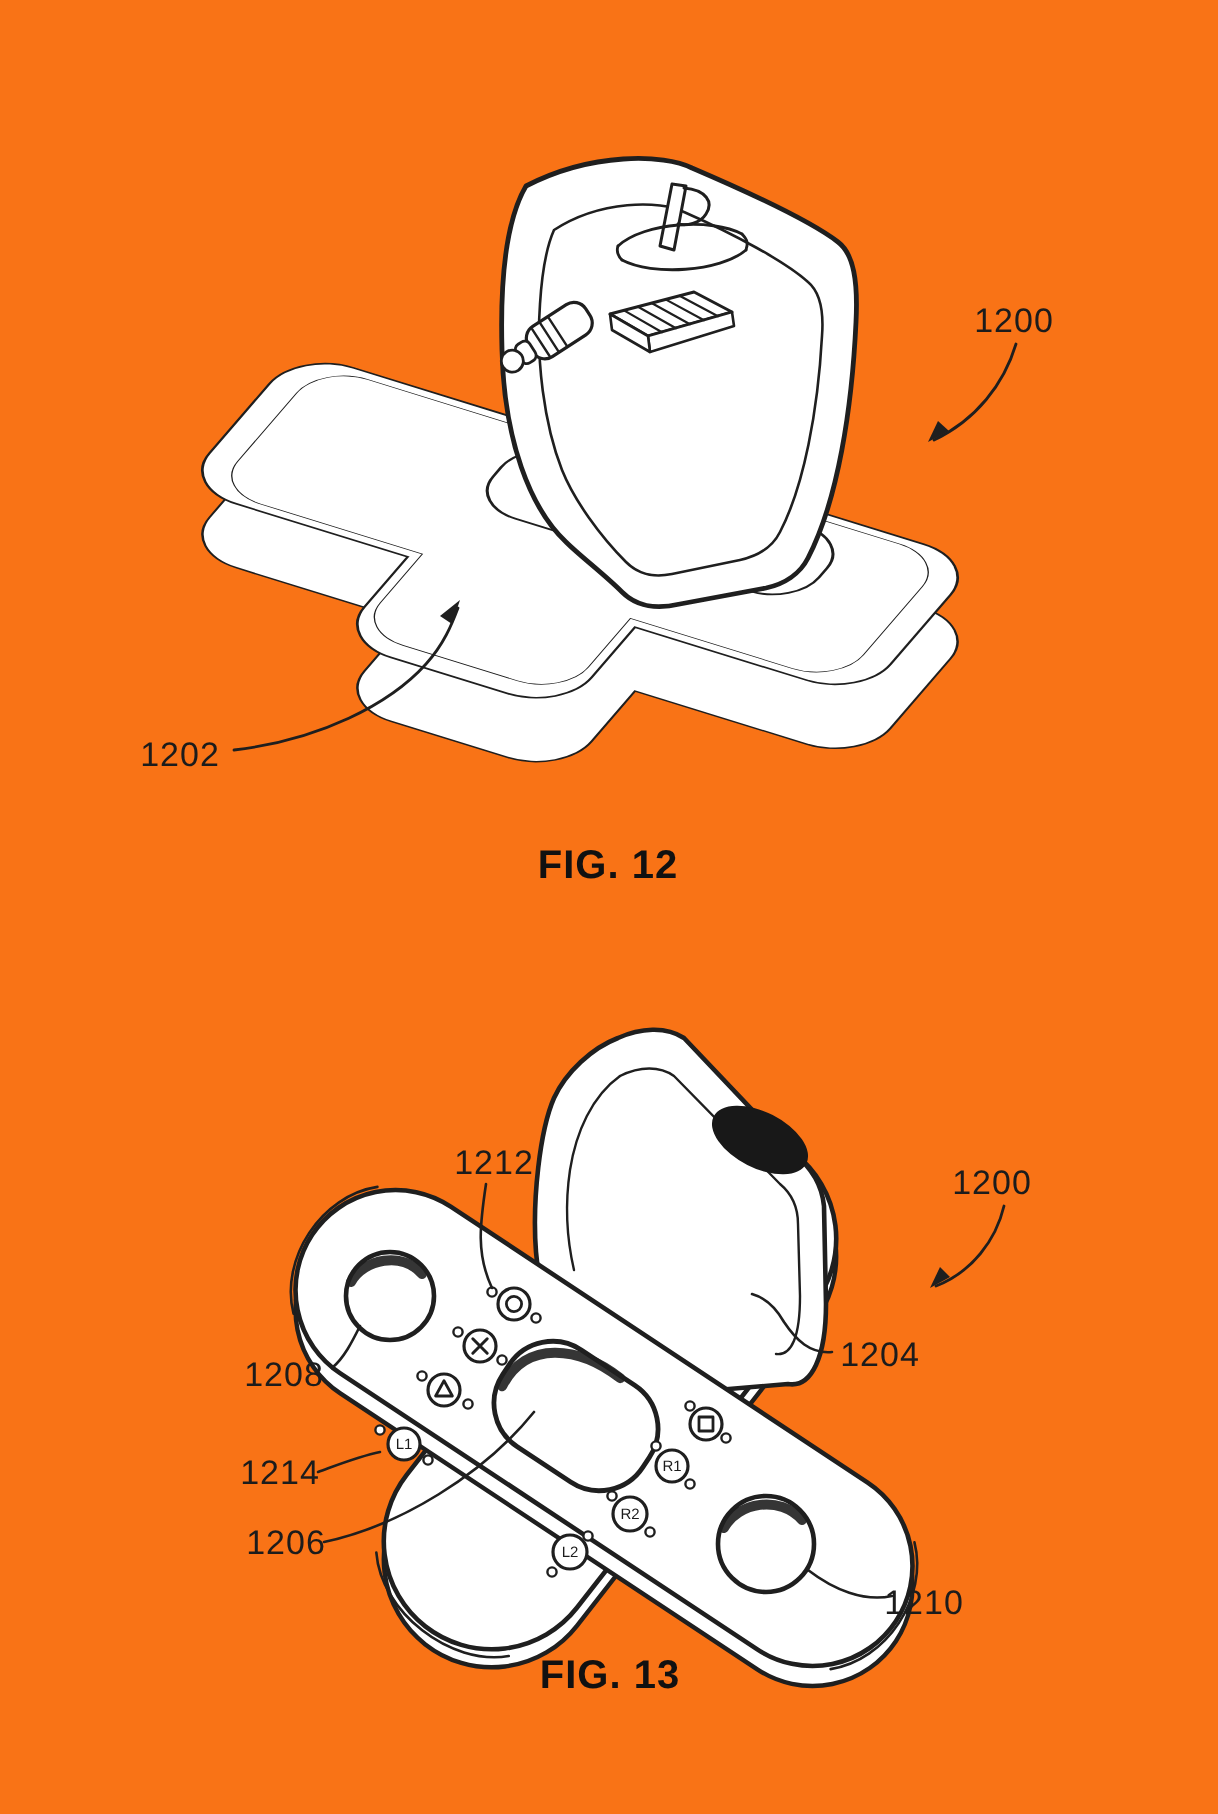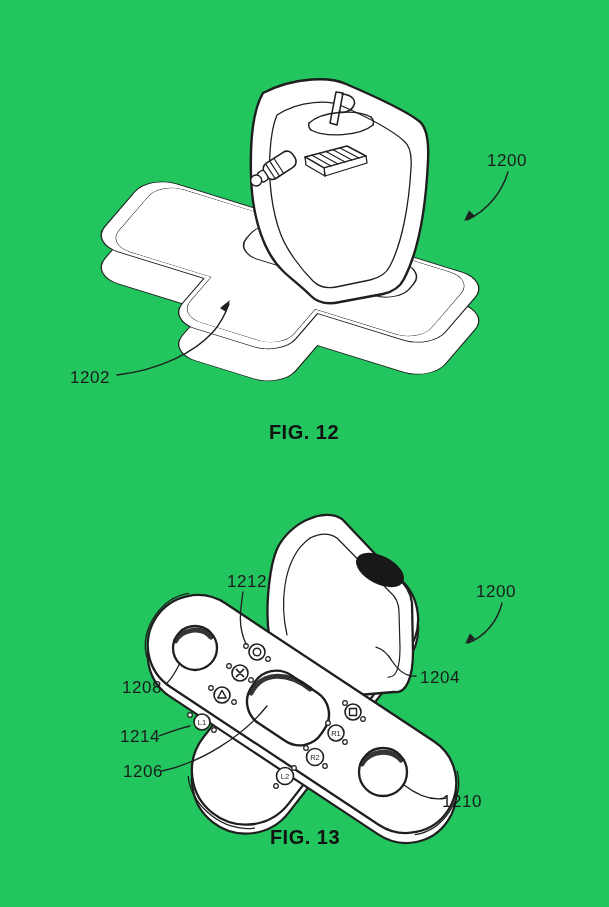--- a/index.html
+++ b/index.html
@@ -1,17 +1,17 @@
 <!DOCTYPE html>
 <html><head>
 <meta charset="utf-8">
 <style>
   html,body{margin:0;padding:0;background:#f3f3f3;}
   .page{
-    width:609px;height:907px;margin:0 auto;background:#22c55e;
+    width:609px;height:907px;margin:0 auto;background:#f97316;
     position:relative;font-family:"Liberation Sans", sans-serif;
   }
   svg{display:block;}
   .ink{stroke:#1f1f1f;fill:none;stroke-linecap:round;stroke-linejoin:round;}
   .ww{fill:#ffffff;}
   .label{
     font-family:"Liberation Sans", sans-serif;font-size:17px;fill:#1c1c1c;
     letter-spacing:0.5px;
   }
   .caption{

